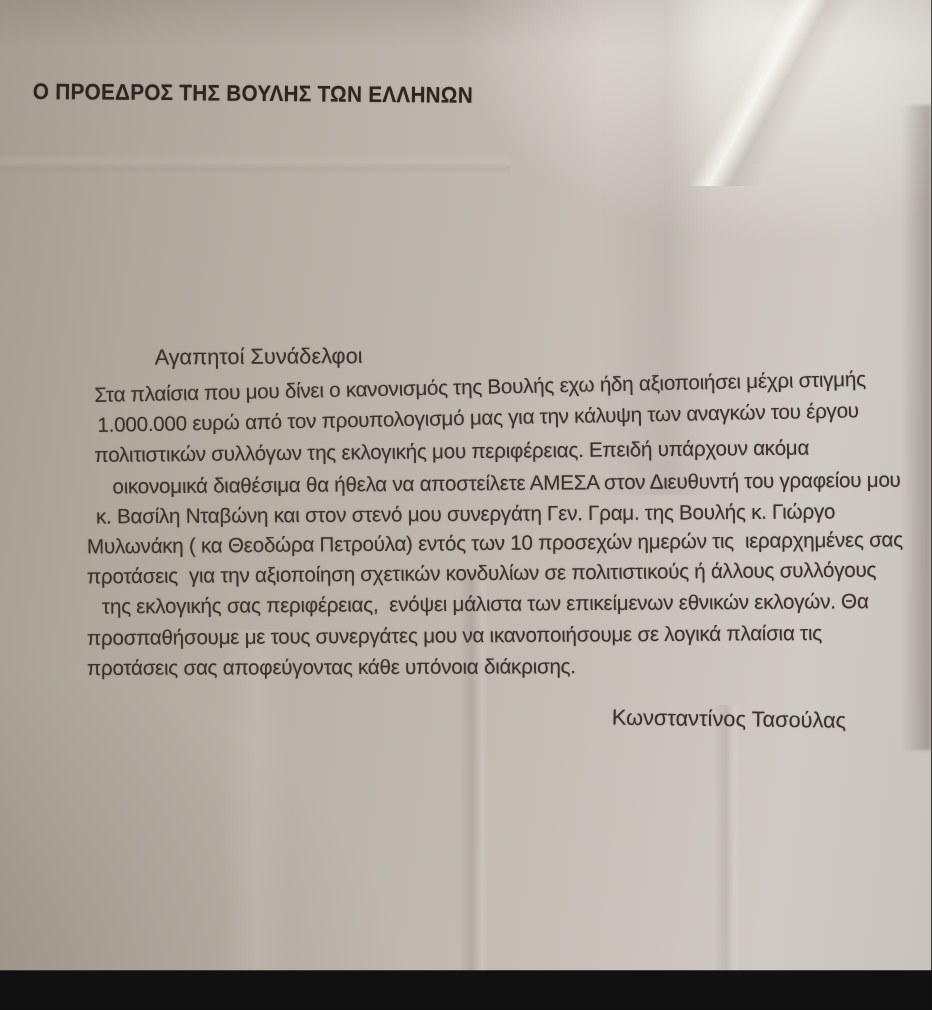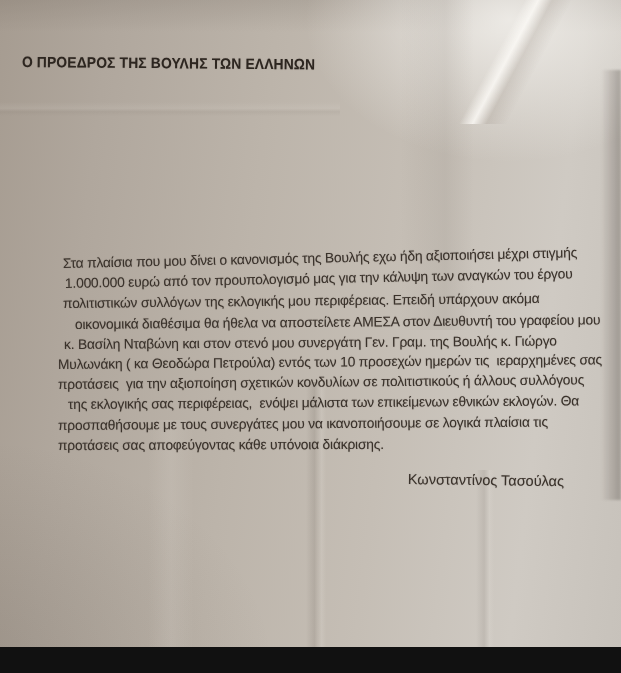--- a/index.html
+++ b/index.html
@@ -95,20 +95,21 @@
   <div class="fold-h"></div>
   <div class="shade-mid-right"></div>
   <div class="crease-diag-tr"></div>
   <div class="crease-v1"></div>
   <div class="crease-v2"></div>
   <div class="crease-v3"></div>
   <div class="edge-right"></div>
 
   <div class="txt letterhead">Ο ΠΡΟΕΔΡΟΣ ΤΗΣ ΒΟΥΛΗΣ ΤΩΝ ΕΛΛΗΝΩΝ</div>
 
+  <div class="txt greeting">Αγαπητοί Συνάδελφοι</div>
 
   <div class="txt body">
     <div class="line">Στα πλαίσια που μου δίνει ο κανονισμός της Βουλής εχω ήδη αξιοποιήσει μέχρι στιγμής</div>
     <div class="line">1.000.000 ευρώ από τον προυπολογισμό μας για την κάλυψη των αναγκών του έργου</div>
     <div class="line">πολιτιστικών συλλόγων της εκλογικής μου περιφέρειας. Επειδή υπάρχουν ακόμα</div>
     <div class="line">οικονομικά διαθέσιμα θα ήθελα να αποστείλετε ΑΜΕΣΑ στον Διευθυντή του γραφείου μου</div>
     <div class="line">κ. Βασίλη Νταβώνη και στον στενό μου συνεργάτη Γεν. Γραμ. της Βουλής κ. Γιώργο</div>
     <div class="line">Μυλωνάκη ( κα Θεοδώρα Πετρούλα) εντός των 10 προσεχών ημερών τις  ιεραρχημένες σας</div>
     <div class="line">προτάσεις  για την αξιοποίηση σχετικών κονδυλίων σε πολιτιστικούς ή άλλους συλλόγους</div>
     <div class="line">της εκλογικής σας περιφέρειας,  ενόψει μάλιστα των επικείμενων εθνικών εκλογών. Θα</div>

